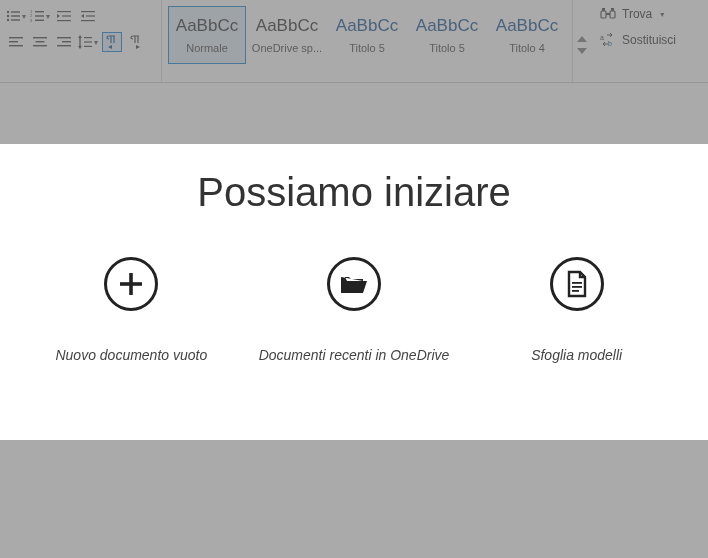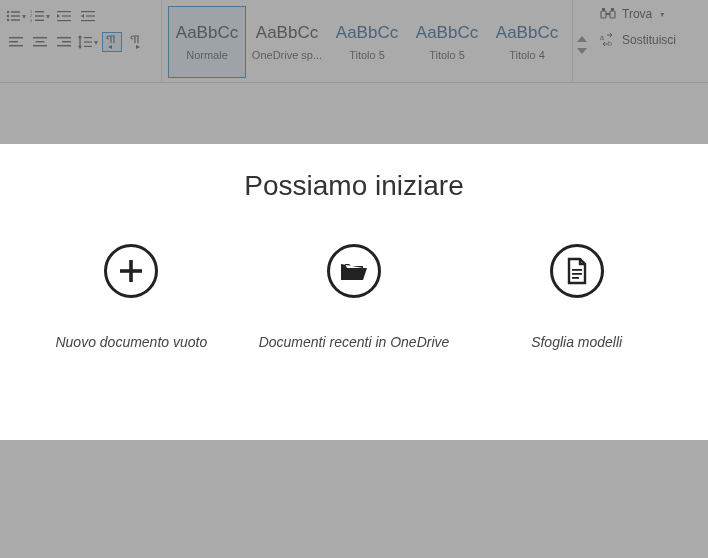--- a/index.html
+++ b/index.html
@@ -43,21 +43,21 @@
     cursor: pointer;
   }
   .para-btn svg { display: block; }
   .styles-group {
     display: flex;
     gap: 2px;
     padding: 6px 6px;
   }
   .style-item {
     width: 78px;
-    height: 72px;
+    height: 58px;
     border: 1px solid transparent;
     display: flex;
     flex-direction: column;
     align-items: center;
     justify-content: center;
     cursor: pointer;
     font-size: 11px;
     color: #444;
   }
   .style-item.selected {
@@ -119,21 +119,21 @@
     width: 708px;
     height: 296px;
     background: #fff;
     z-index: 10;
     display: flex;
     flex-direction: column;
     align-items: center;
     padding-top: 26px;
   }
   .start-title {
-    font-size: 28px;
+    font-size: 40px;
     font-weight: 300;
     color: #333;
     margin-bottom: 42px;
   }
   .start-options {
     display: flex;
     width: 100%;
     justify-content: space-around;
     padding: 0 20px;
   }

